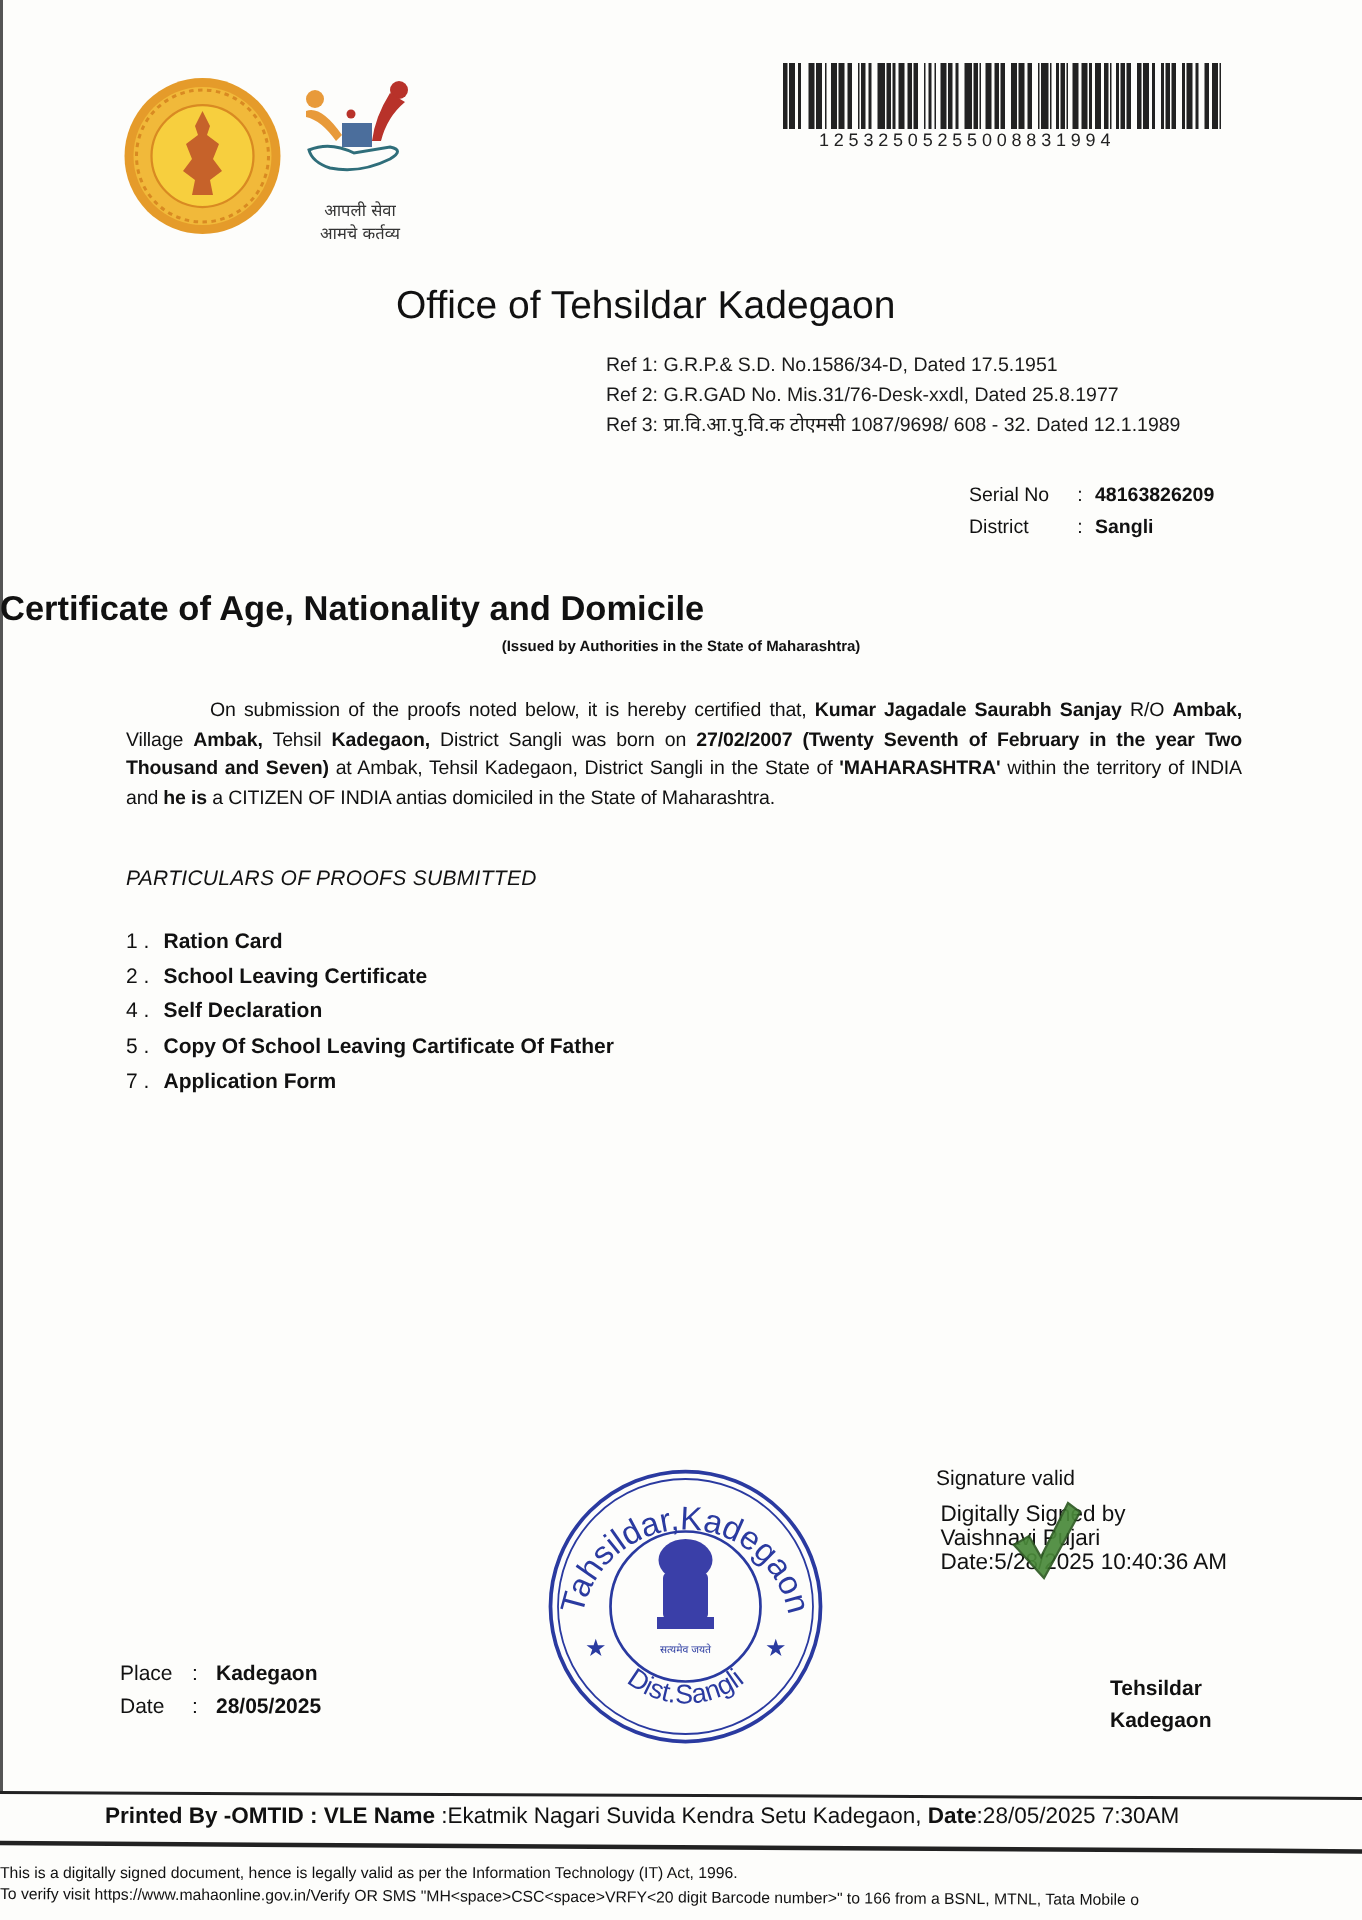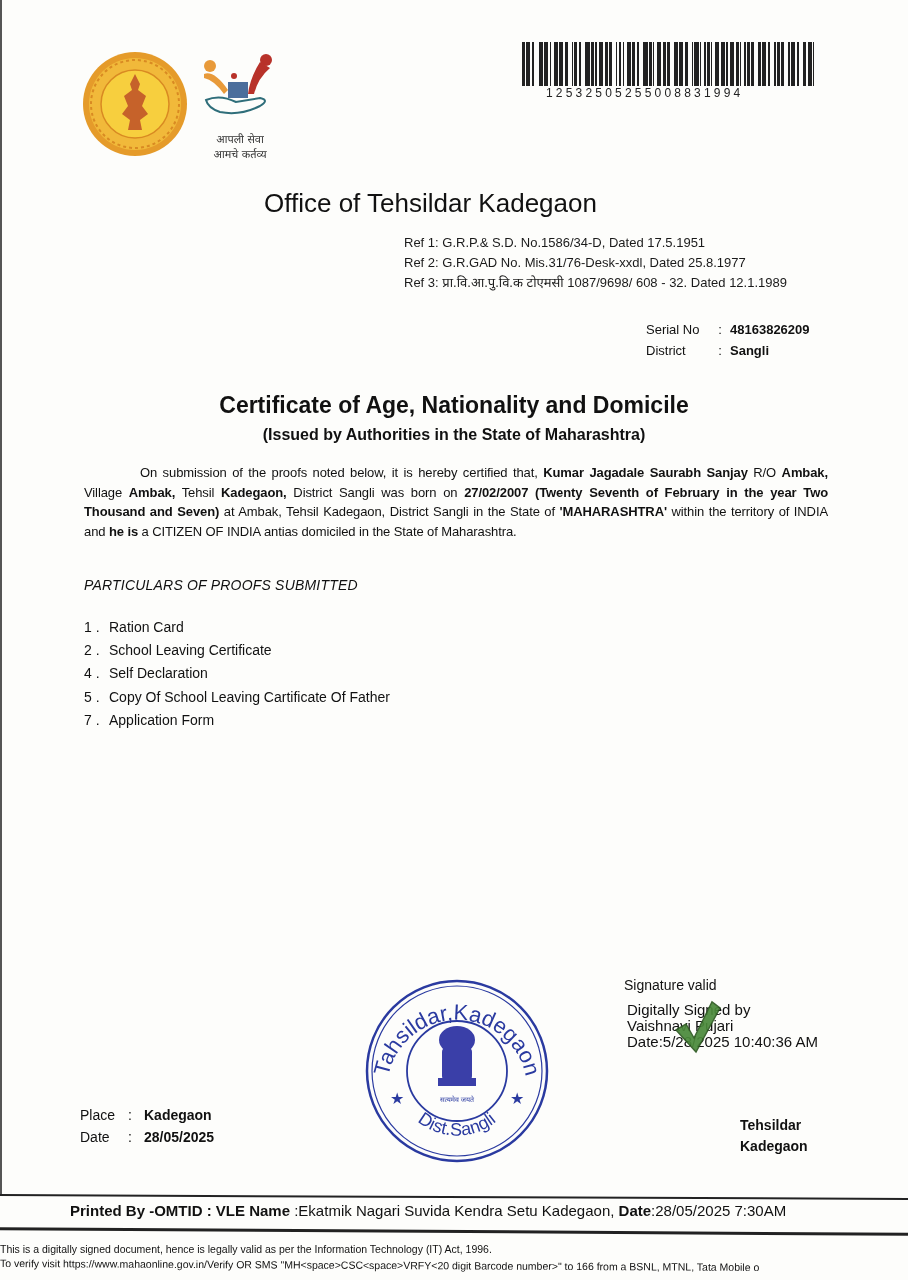--- a/index.html
+++ b/index.html
@@ -29,36 +29,36 @@
 
   .office-title { left: 264px; top: 188px; font-size: 26px; color: #111; }
 
   .refs { left: 404px; top: 233px; font-size: 13px; line-height: 20px; color: #1a1a1a; }
 
   .meta { left: 646px; top: 319px; font-size: 13px; line-height: 21px; }
   .meta .lbl { display: inline-block; width: 64px; }
   .meta .sep { display: inline-block; width: 20px; text-align: center; }
   .meta .val { font-weight: bold; }
 
-  .cert-title { left: 0; width: 908px; top: 392px; text-align: center; font-size: 23px; font-weight: bold; }
-  .cert-sub { left: 0; width: 908px; top: 426px; text-align: center; font-size: 16px; font-weight: bold; }
+  .cert-title { left: 0; width: 908px; top: 392px; text-align: left; font-size: 23px; font-weight: bold; }
+  .cert-sub { left: 0; width: 908px; top: 426px; text-align: center; font-size: 10px; font-weight: bold; }
 
   .body-text {
     left: 84px; top: 463px; width: 744px;
     font-size: 13px; line-height: 19.5px; text-align: justify;
     font-family: "Liberation Sans Narrow", "Liberation Sans", sans-serif;
     letter-spacing: -0.1px;
   }
   .body-text b { font-weight: bold; }
   .indent { display: inline-block; width: 56px; }
 
   .proofs-heading { left: 84px; top: 577px; font-size: 14px; font-style: italic; letter-spacing: 0.2px; }
   .proofs { left: 84px; top: 616px; font-size: 14px; line-height: 23.2px; margin: 0; padding: 0; list-style: none; }
   .proofs li .num { display: inline-block; width: 25px; }
-  .proofs li .txt { font-weight: normal; text-align: right; }
+  .proofs li .txt { font-weight: bold; text-align: right; }
 
   .sig-valid { left: 624px; top: 977px; font-size: 14px; }
   .sig-block { left: 627px; top: 1002px; font-size: 15px; line-height: 16px; }
   .check-icon { left: 672px; top: 998px; width: 52px; height: 58px; }
 
   .stamp { left: 360px; top: 978px; width: 194px; height: 186px; }
 
   .place-date { left: 80px; top: 1104px; font-size: 14px; line-height: 22px; }
   .place-date .lbl { display: inline-block; width: 48px; }
   .place-date .sep { display: inline-block; width: 16px; }

